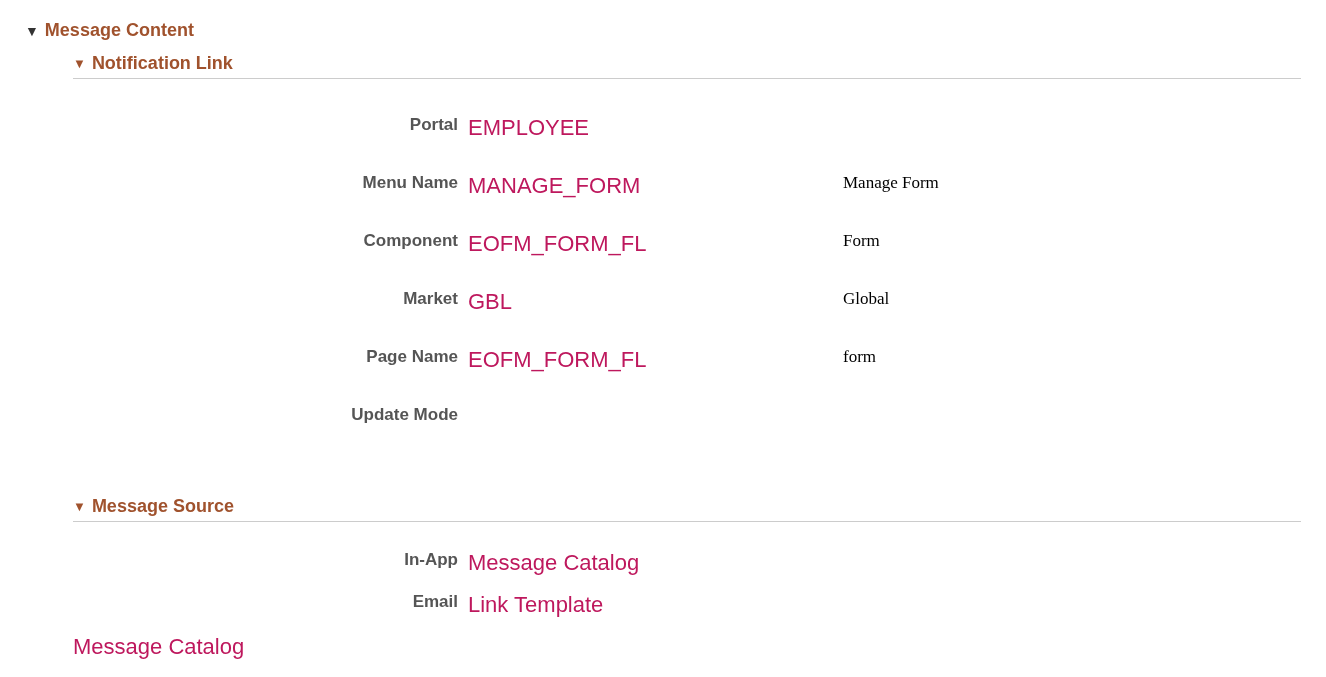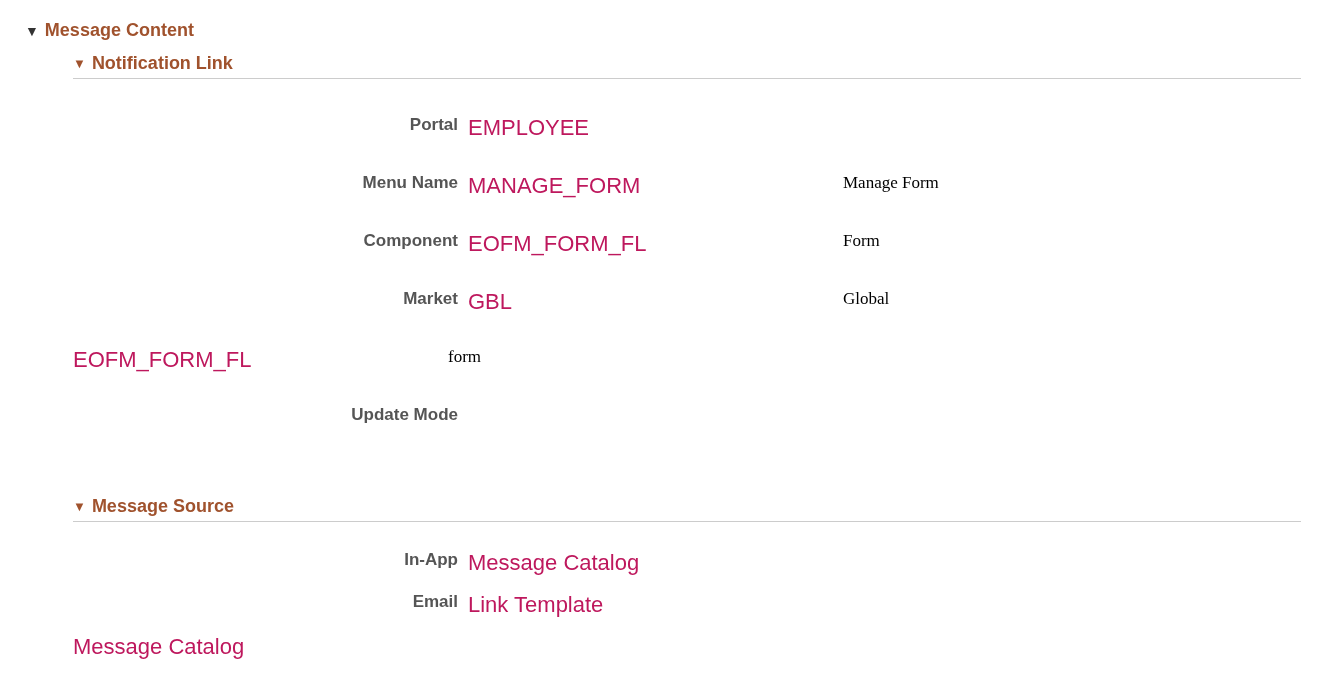--- a/index.html
+++ b/index.html
@@ -119,20 +119,21 @@
     <div class="field-descr">Form</div>
   </div>
 
   <div class="field-row">
     <div class="field-label">Market</div>
     <div class="field-value">GBL</div>
     <div class="field-descr">Global</div>
   </div>
 
   <div class="field-row">
+    <div class="field-label">Page Name</div>
     <div class="field-value">EOFM_FORM_FL</div>
     <div class="field-descr">form</div>
   </div>
 
   <div class="field-row">
     <div class="field-label">Update Mode</div>
     <div class="field-descr"></div>
   </div>
 
   <div class="source-spacer"></div>

